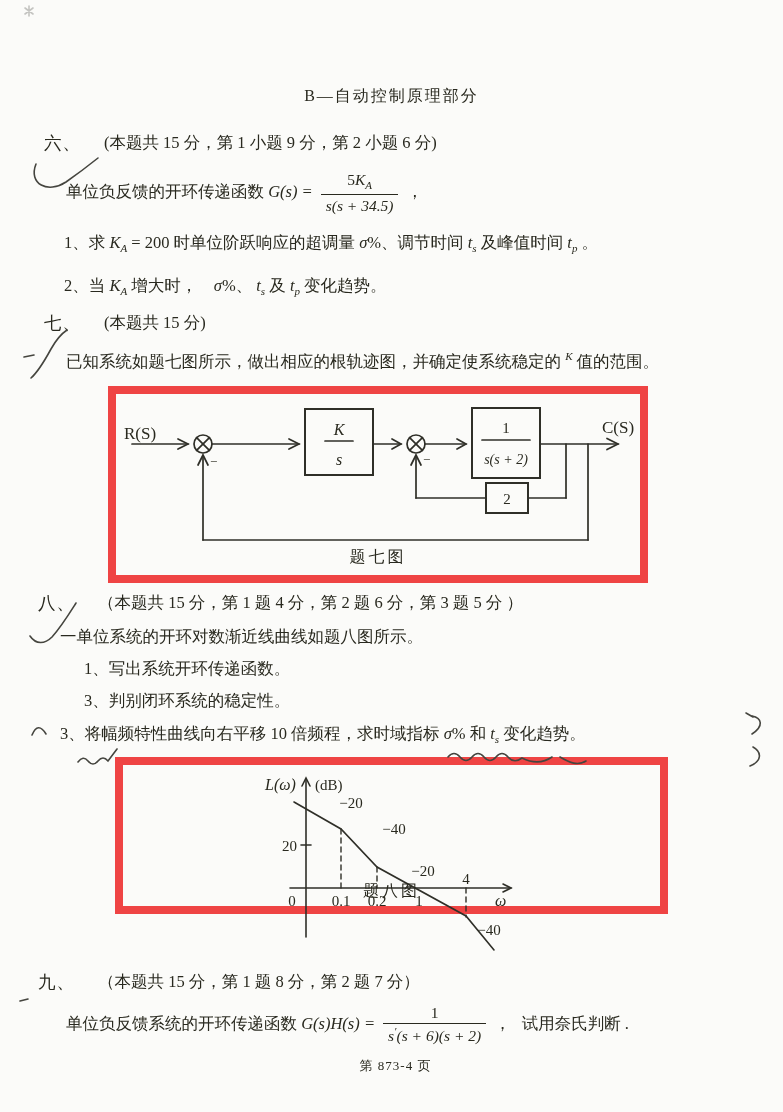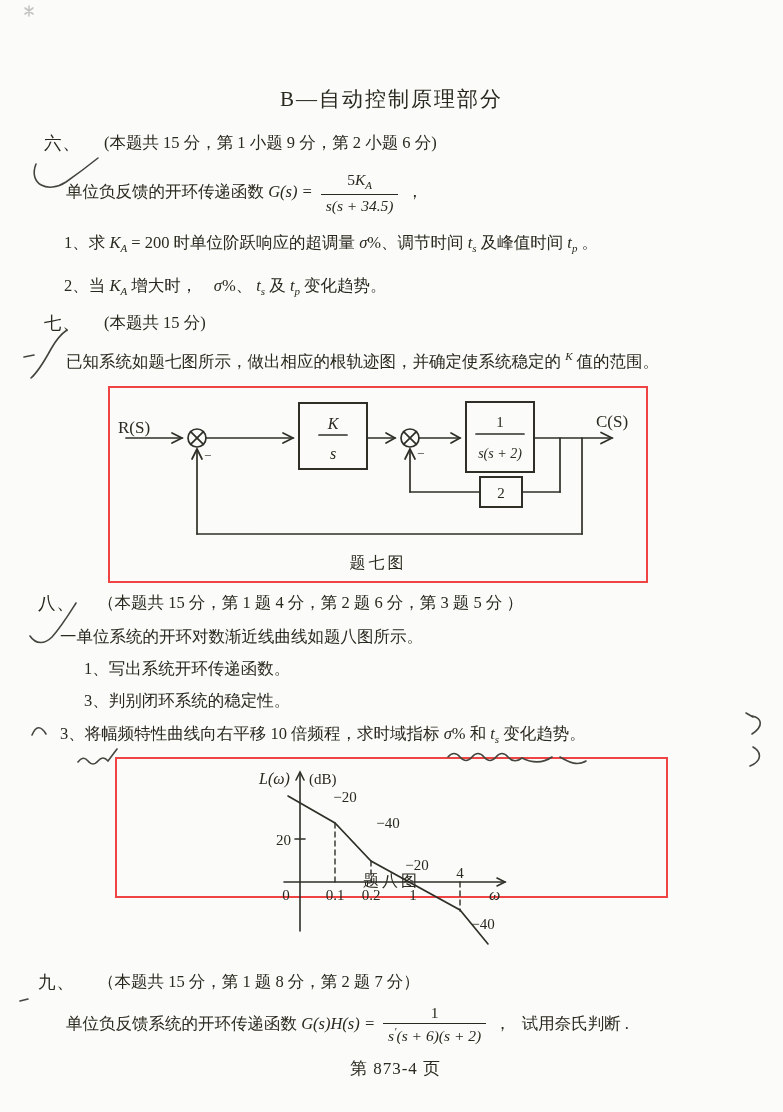--- a/index.html
+++ b/index.html
@@ -10,30 +10,30 @@
     color:#29291f;
     font-family:"Liberation Serif", serif;
     font-size:16.5px;
     overflow:hidden;
   }
   .abs { position:absolute; white-space:nowrap; line-height:1.25; }
   .math { font-style:italic; font-family:"Liberation Serif", serif; }
   sub { font-size:11px; }
   sup { font-size:11px; }
   .qlabel { font-size:17.5px; letter-spacing:1px; }
-  .title { left:0; right:0; text-align:center; font-size:21px; letter-spacing:2px; }
+  .title { left:0; right:0; text-align:center; font-size:16px; letter-spacing:2px; }
   .formula { display:flex; align-items:center; gap:3px; }
   .frac { display:inline-flex; flex-direction:column; align-items:center; margin:0 5px; font-size:15.5px; line-height:1.25; }
   .frac .den { border-top:1.4px solid #29291f; padding:1px 5px 0 5px; }
   .frac .num { padding:0 5px 1px 5px; }
-  .figbox { position:absolute; border:2px solid #ef4444; background:transparent; }
+  .figbox { position:absolute; border:8px solid #ef4444; background:transparent; }
   .fig-caption { position:absolute; left:0; right:0; text-align:center; font-size:16px; letter-spacing:3px; }
   svg { display:block; }
   svg text { fill:#29291f; font-family:"Liberation Serif", serif; }
-  .footer { left:8px; right:0; text-align:center; font-size:17px; letter-spacing:1px; }
+  .footer { left:8px; right:0; text-align:center; font-size:13px; letter-spacing:1px; }
 </style>
 </head>
 <body>
 
 <div class="abs title" style="top:86px;">B—自动控制原理部分</div>
 
 <div class="abs qlabel" style="left:44px; top:133px;">六、</div>
 <div class="abs" style="left:104px; top:133px;">(本题共 15 分，第 1 小题 9 分，第 2 小题 6 分)</div>
 
 <div class="abs formula" style="left:66px; top:170px;">
@@ -106,21 +106,21 @@
   <div class="fig-caption" style="bottom:7px;">题七图</div>
 </div>
 
 <div class="abs qlabel" style="left:38px; top:593px;">八、</div>
 <div class="abs" style="left:98px; top:593px;">（本题共 15 分，第 1 题 4 分，第 2 题 6 分，第 3 题 5 分 ）</div>
 <div class="abs" style="left:60px; top:627px;"><span>一单位系统的开环对数渐近线曲线如题八图所示。</span></div>
 <div class="abs" style="left:84px; top:659px;text-align:center;"><span>1、写出系统开环传递函数。</span></div>
 <div class="abs" style="left:84px; top:691px;"><span>3、判别闭环系统的稳定性。</span></div>
 <div class="abs" style="left:60px; top:724px;"><span>3、将幅频特性曲线向右平移 10 倍频程，求时域指标 </span><span class="math">σ</span><span>% 和 </span><span class="math">t</span><sub class="math">s</sub><span> 变化趋势。</span></div>
 
-<div class="figbox" style="left:115px; top:757px; width:553px; height:141px;">
+<div class="figbox" style="left:115px; top:757px; width:553px; height:157px;">
   <svg width="549" height="197" viewBox="0 0 549 197">
     <g stroke="#2f2f28" stroke-width="1.6" fill="none" stroke-linecap="round">
 
       <line x1="183" y1="14" x2="183" y2="172"></line>
       <path d="M 179 21 L 183 13 L 187 21"></path>
 
       <line x1="167" y1="123" x2="388" y2="123"></line>
       <path d="M 380 119 L 388 123 L 380 127"></path>
 
       <line x1="178" y1="80" x2="188" y2="80"></line>

